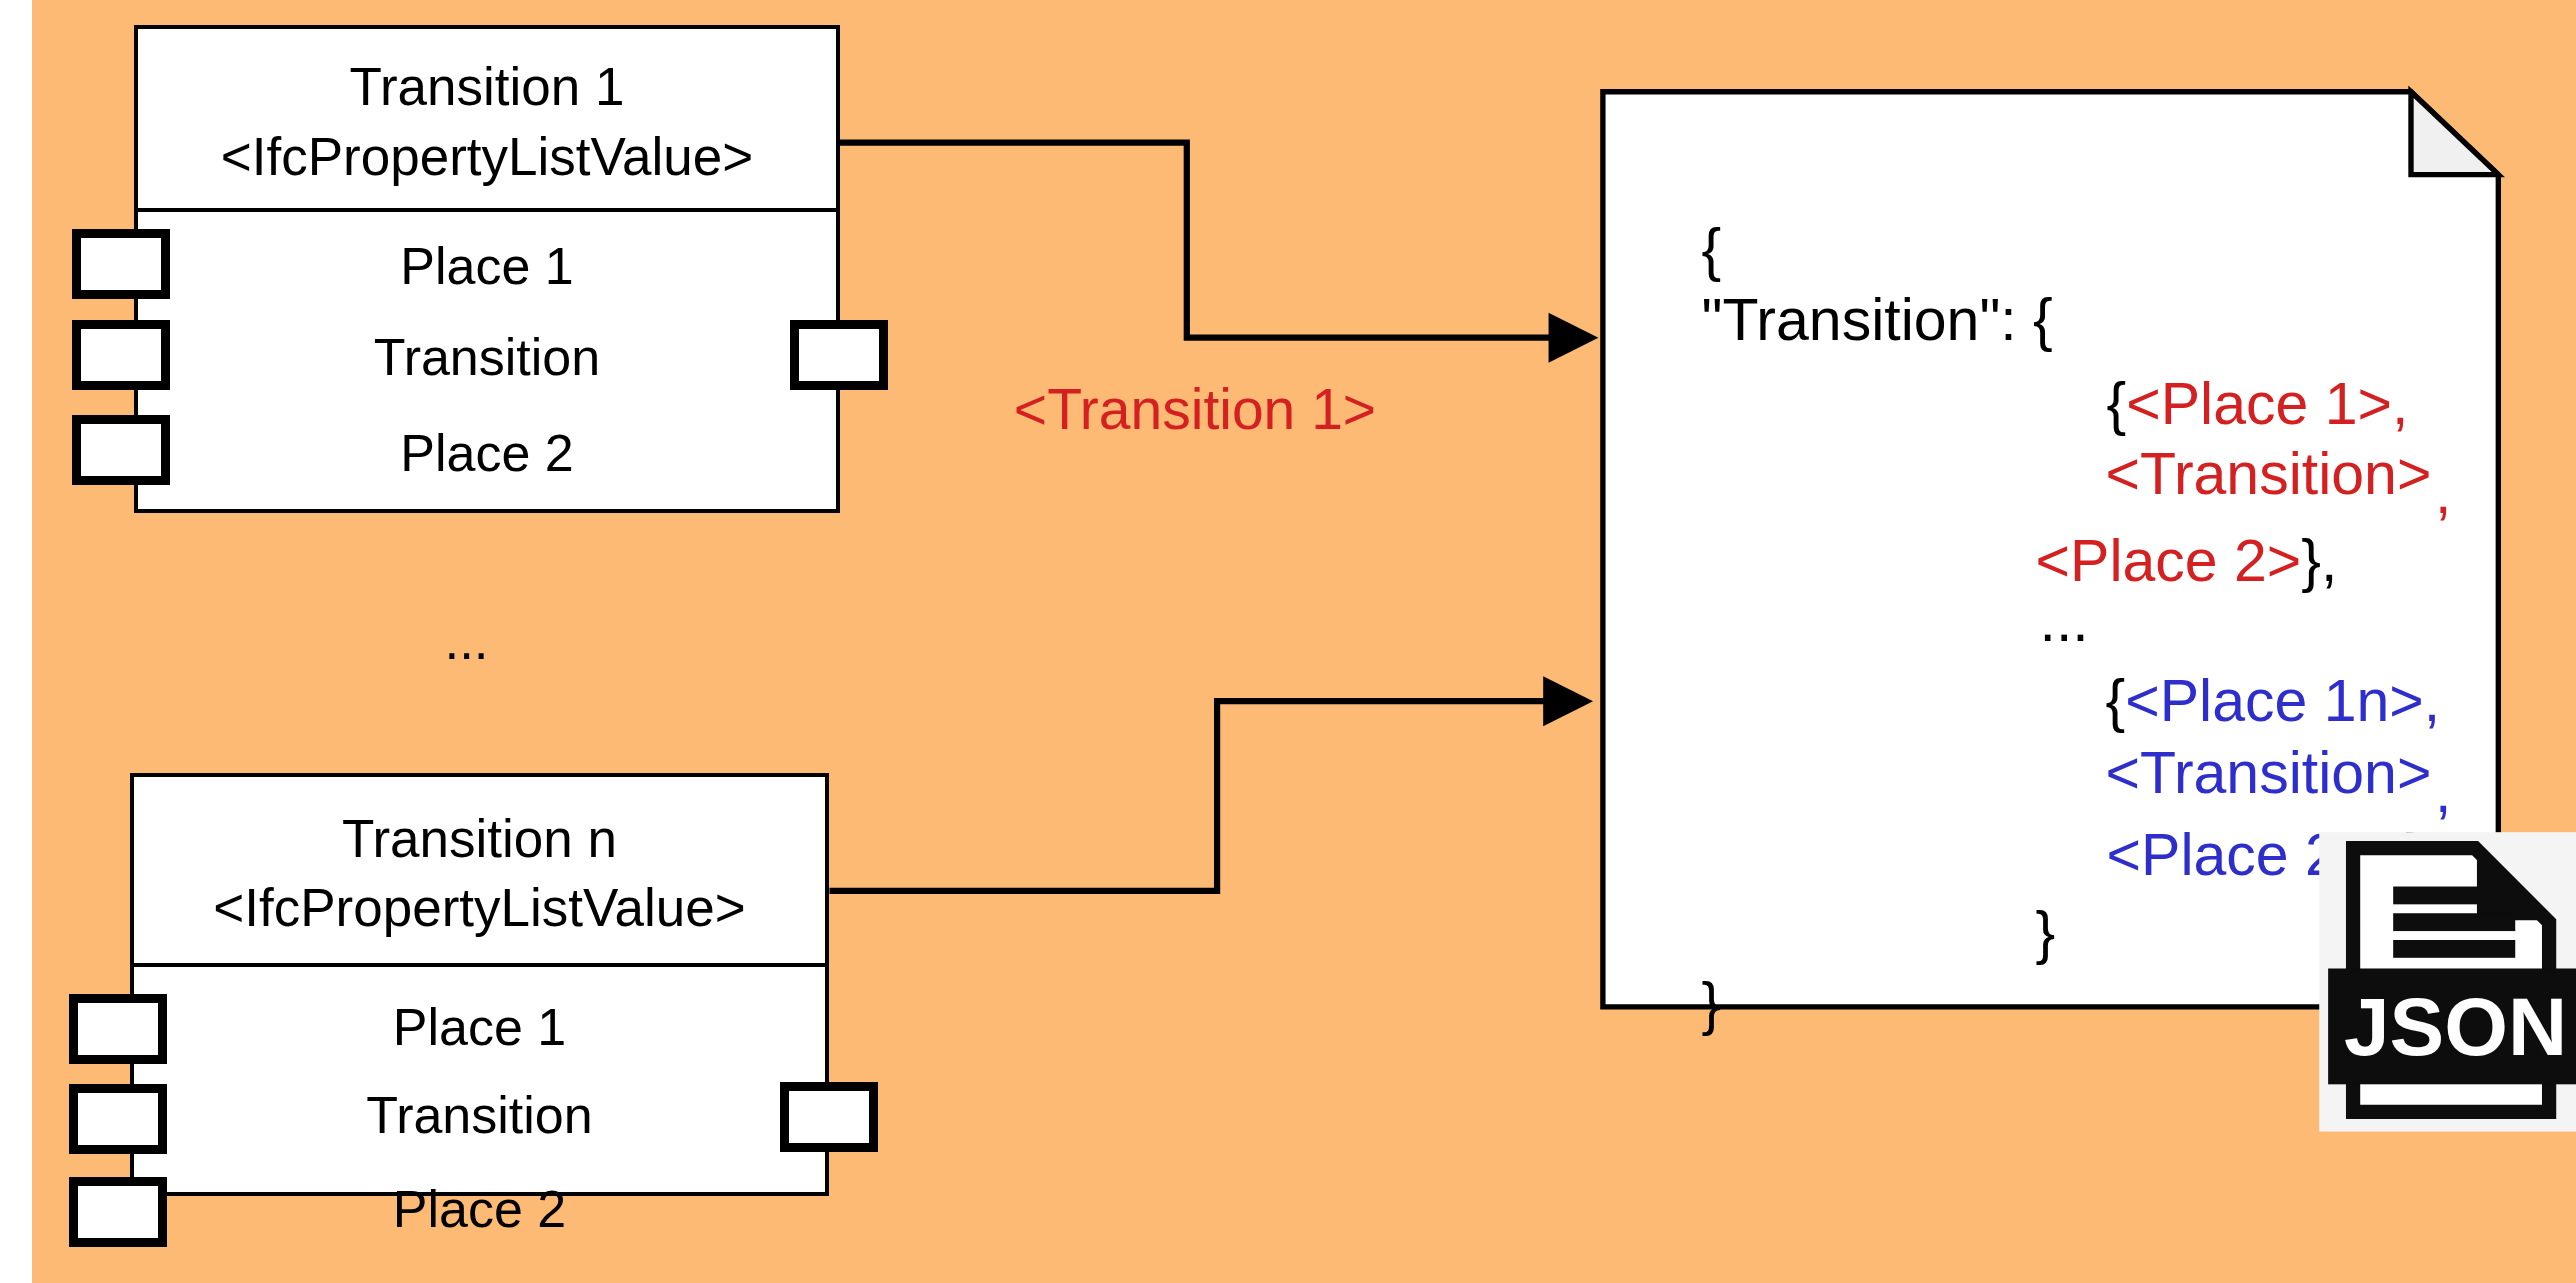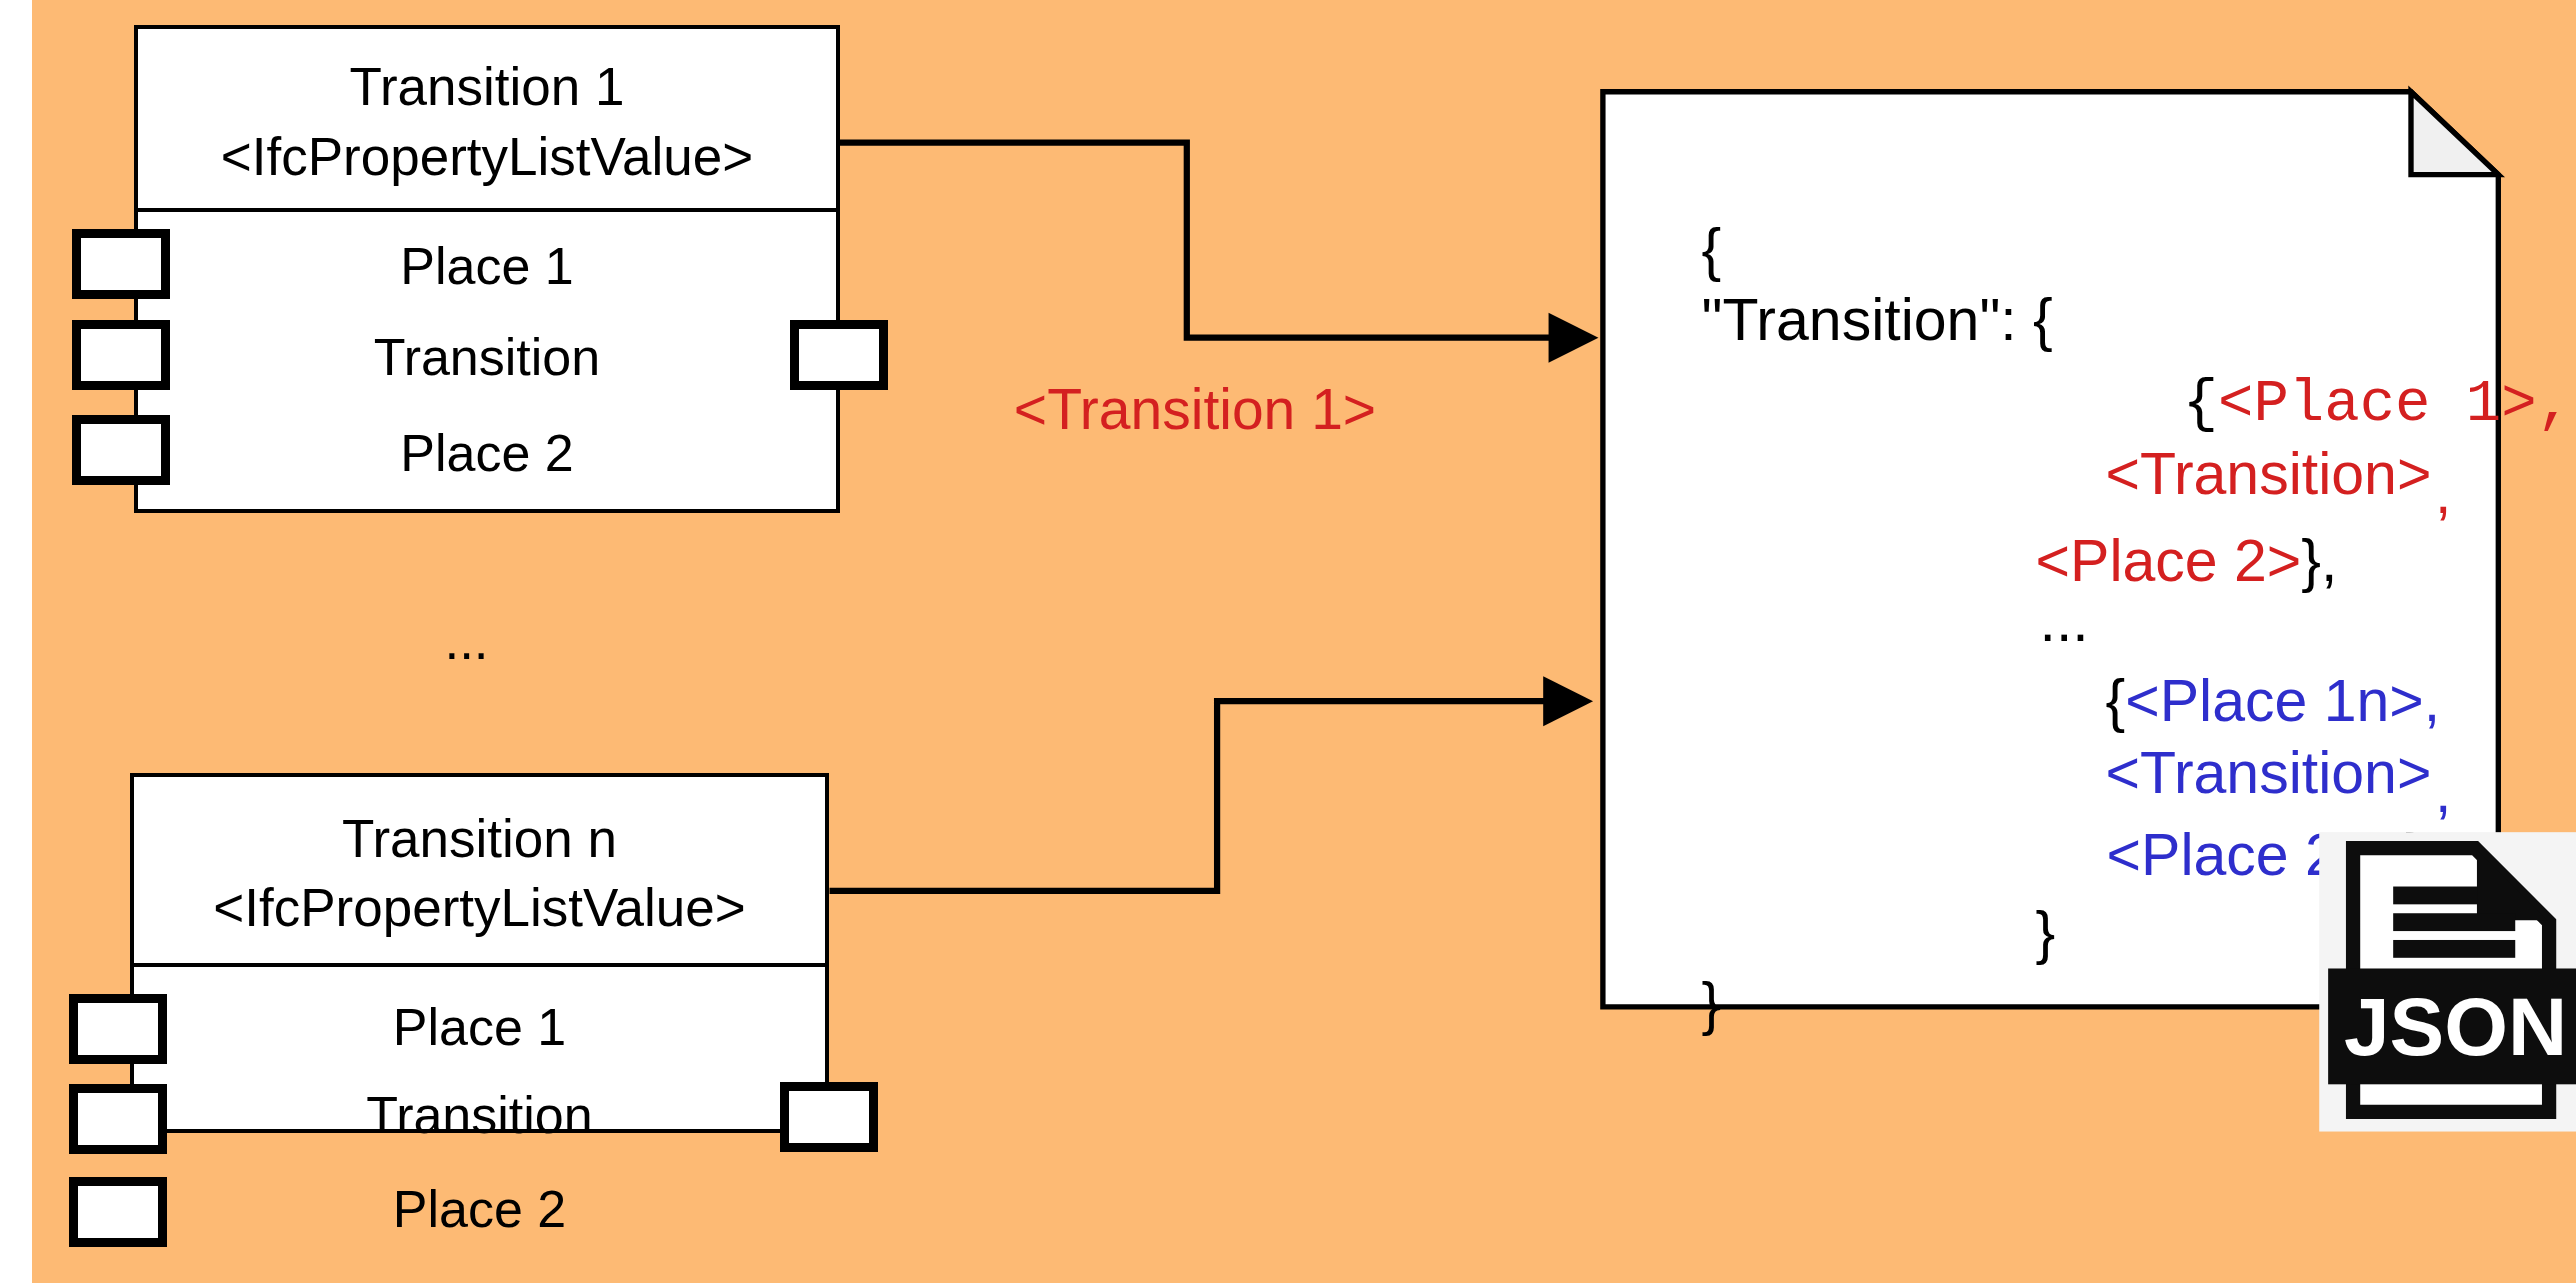--- a/index.html
+++ b/index.html
@@ -91,21 +91,21 @@
     <div class="box-text" style="top:397px;">Place 2</div>
   </div>
 
   <div class="port" style="left:40px;top:229px;"></div>
   <div class="port" style="left:40px;top:320px;"></div>
   <div class="port" style="left:40px;top:415px;"></div>
   <div class="port" style="left:758px;top:320px;"></div>
 
   <div class="ellipsis" style="left:363px;top:613px;">...</div>
 
-  <div class="comp-box" style="left:98px;top:773px;width:699px;height:360px;">
+  <div class="comp-box" style="left:98px;top:773px;width:699px;height:423px;">
     <div class="comp-header" style="height:190px;"></div>
     <div class="box-text box-title" style="top:34px;">Transition n</div>
     <div class="box-text box-title" style="top:103px;">&lt;IfcPropertyListValue&gt;</div>
     <div class="box-text" style="top:223px;">Place 1</div>
     <div class="box-text" style="top:311px;">Transition</div>
     <div class="box-text" style="top:405px;">Place 2</div>
   </div>
 
   <div class="port" style="left:37px;top:994px;"></div>
   <div class="port" style="left:37px;top:1084px;"></div>
@@ -113,21 +113,21 @@
   <div class="port" style="left:748px;top:1082px;"></div>
 
   <div class="edge-label c-red" style="left:958px;top:380px;">&lt;Transition 1&gt;</div>
 
   <div class="code-line" style="left:1604px;top:144px;">
     <span class="c-black">{</span>
   </div>
   <div class="code-line" style="left:1604px;top:214px;">
     <span class="c-black">"Transition": {</span>
   </div>
-  <div class="code-line" style="left:2009px;top:298px;font-family:Liberation Mono, monospace;">
+  <div class="code-line" style="left:2009px;top:298px;">
     <span class="c-black">{</span><span class="c-red">&lt;Place 1&gt;,</span>
   </div>
   <div class="code-line" style="left:2008px;top:368px;">
     <span class="c-red">&lt;Transition&gt;</span><span class="c-red comma-drop">,</span>
   </div>
   <div class="code-line" style="left:1938px;top:455px;">
     <span class="c-red">&lt;Place 2&gt;</span><span class="c-black">},</span>
   </div>
   <div class="code-line" style="left:1942px;top:515px;">
     <span class="c-black">...</span>

